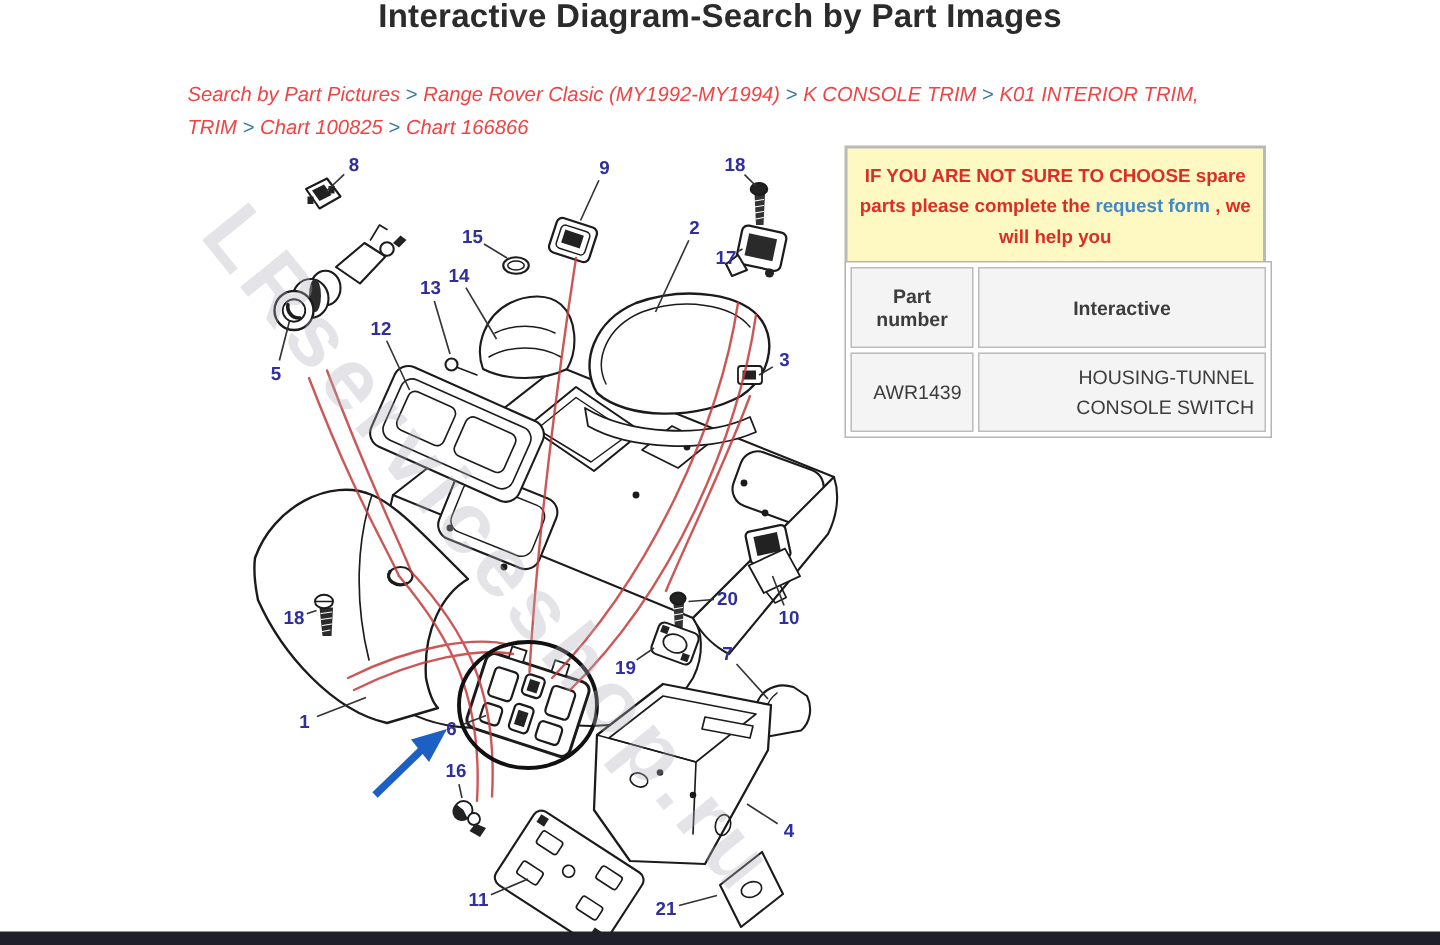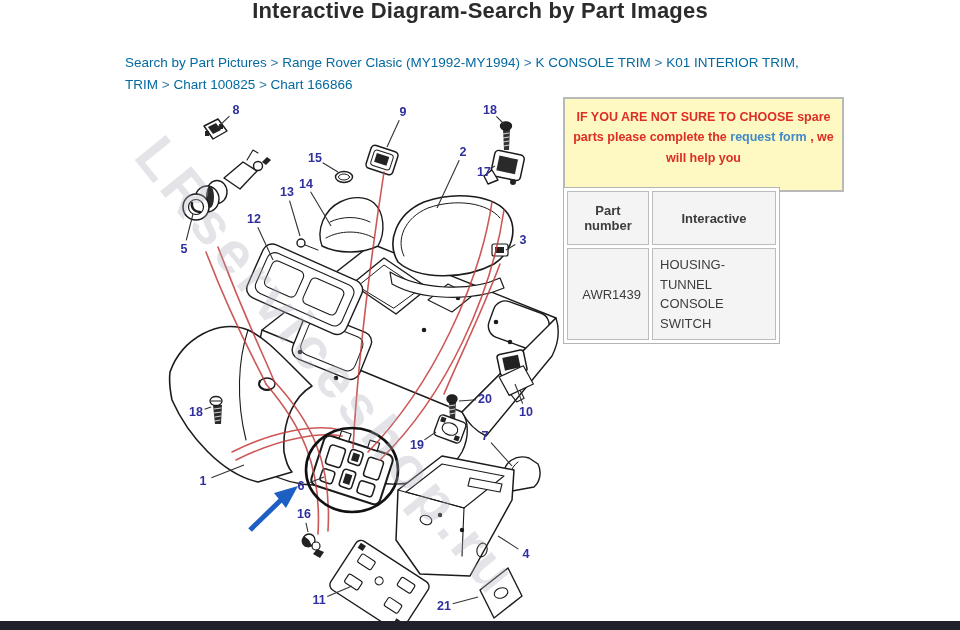--- a/index.html
+++ b/index.html
@@ -9,40 +9,40 @@
     font-family:"Liberation Sans","DejaVu Sans",sans-serif;
   }
   .page-title{
     position:absolute;top:-2px;left:0;width:960px;text-align:center;
     font-size:22px;font-weight:bold;color:#2b2b2b;letter-spacing:.2px;
   }
   .breadcrumb{
     position:absolute;top:52px;left:125px;width:706px;
     font-size:13.5px;line-height:1.6;color:#3779a8;
   }
-  .crumb{color:#0369a1;cursor:pointer;}
+  .crumb{color:#ef4444;cursor:pointer;font-style:italic;}
   .notice-box{
     position:absolute;left:563px;top:97px;width:265px;min-height:74px;
     border:2px solid #b9b9b9;background:#fef9c3;
     padding:8px 6px 9px 6px;text-align:center;
     font-size:12.5px;font-weight:bold;line-height:1.62;color:#dd2d24;
   }
   .notice-box .lnk{color:#4189c7;cursor:pointer;}
   table.parts{
-    position:absolute;left:563px;top:187px;width:217px;
+    position:absolute;left:563px;top:174px;width:285px;
     border:1px solid #b5b5b5;border-spacing:3px;background:#ffffff;
   }
   table.parts td,table.parts th{
     border:1px solid #bcbcbc;background:#f4f4f4;color:#3c3c3c;
     font-size:13px;vertical-align:middle;
   }
   table.parts th{font-weight:bold;text-align:center;padding:8px 4px;height:36px;}
   table.parts td{padding:6px 7px;height:38px;}
   td.pn{text-align:right;width:66px;}
-  td.desc{text-align:left;line-height:1.5;}
+  td.desc{text-align:right;line-height:1.5;}
   .bottom-bar{
     position:absolute;left:0;bottom:0;width:960px;height:9px;background:#20202b;
   }
   svg text.callout{
     font-family:"Liberation Sans","DejaVu Sans",sans-serif;
     font-weight:bold;font-size:12.5px;
   }
   svg .wm{
     font-family:"Liberation Sans","DejaVu Sans",sans-serif;
     font-weight:bold;letter-spacing:5px;

